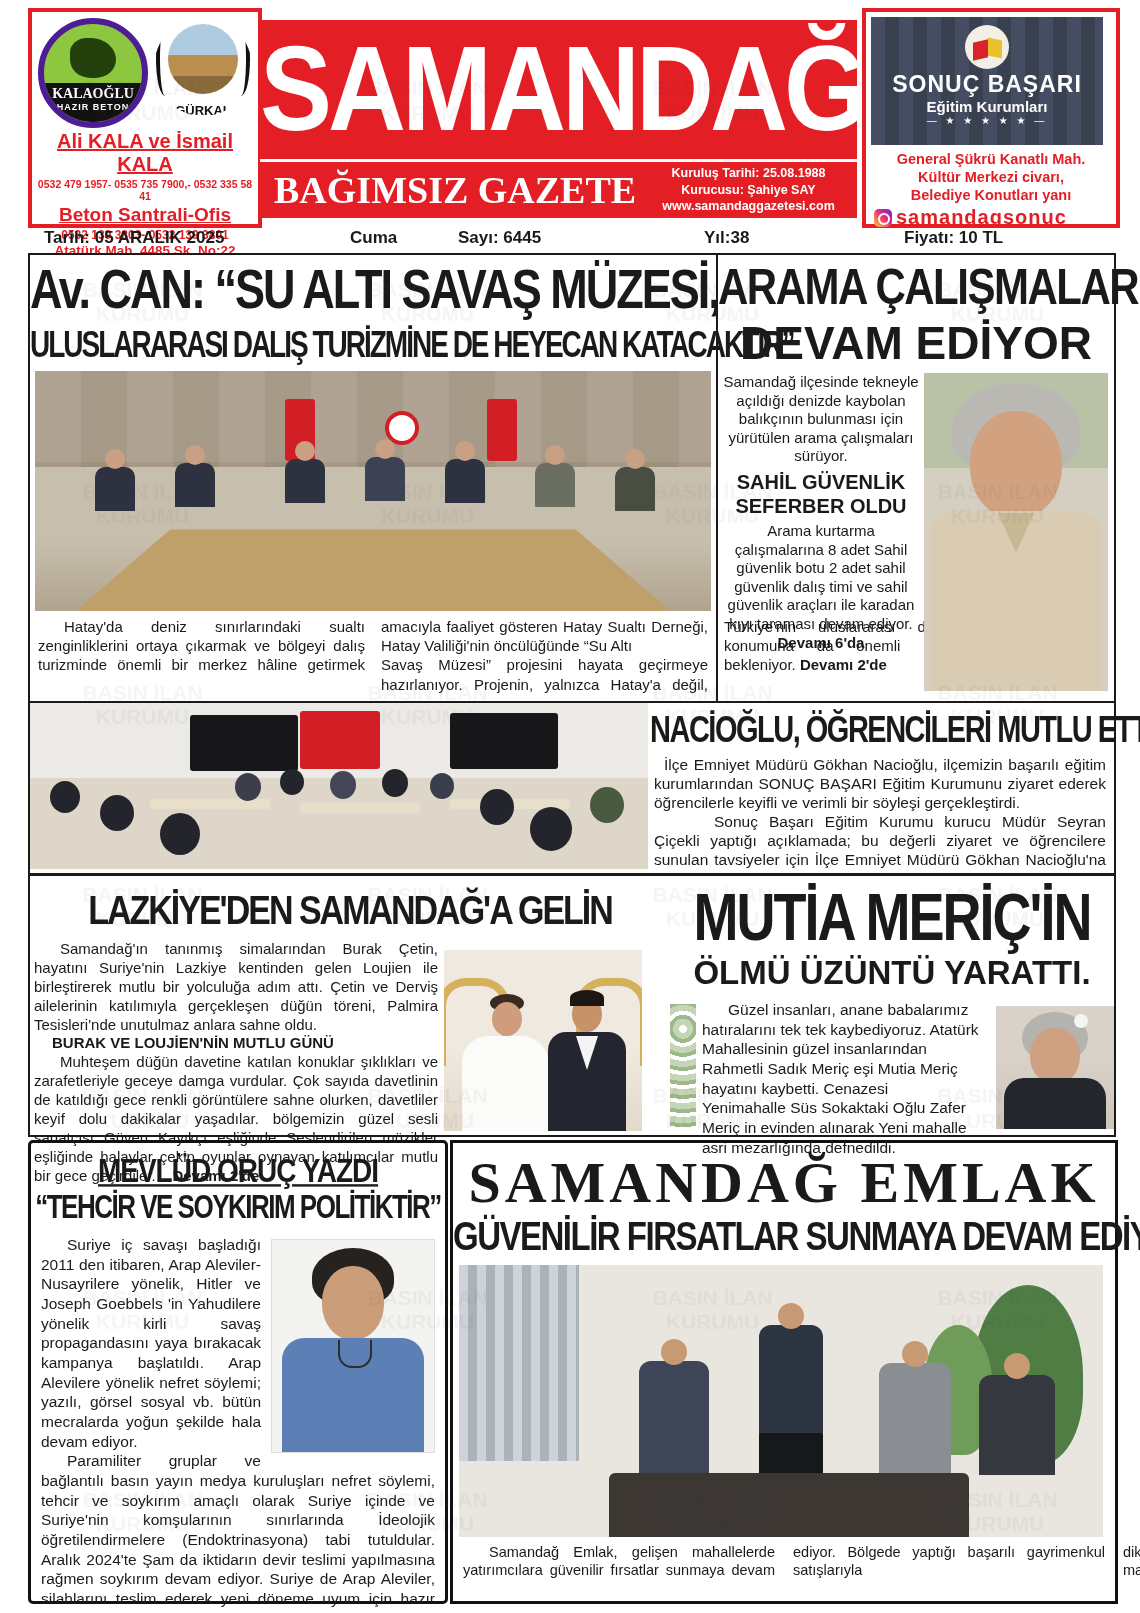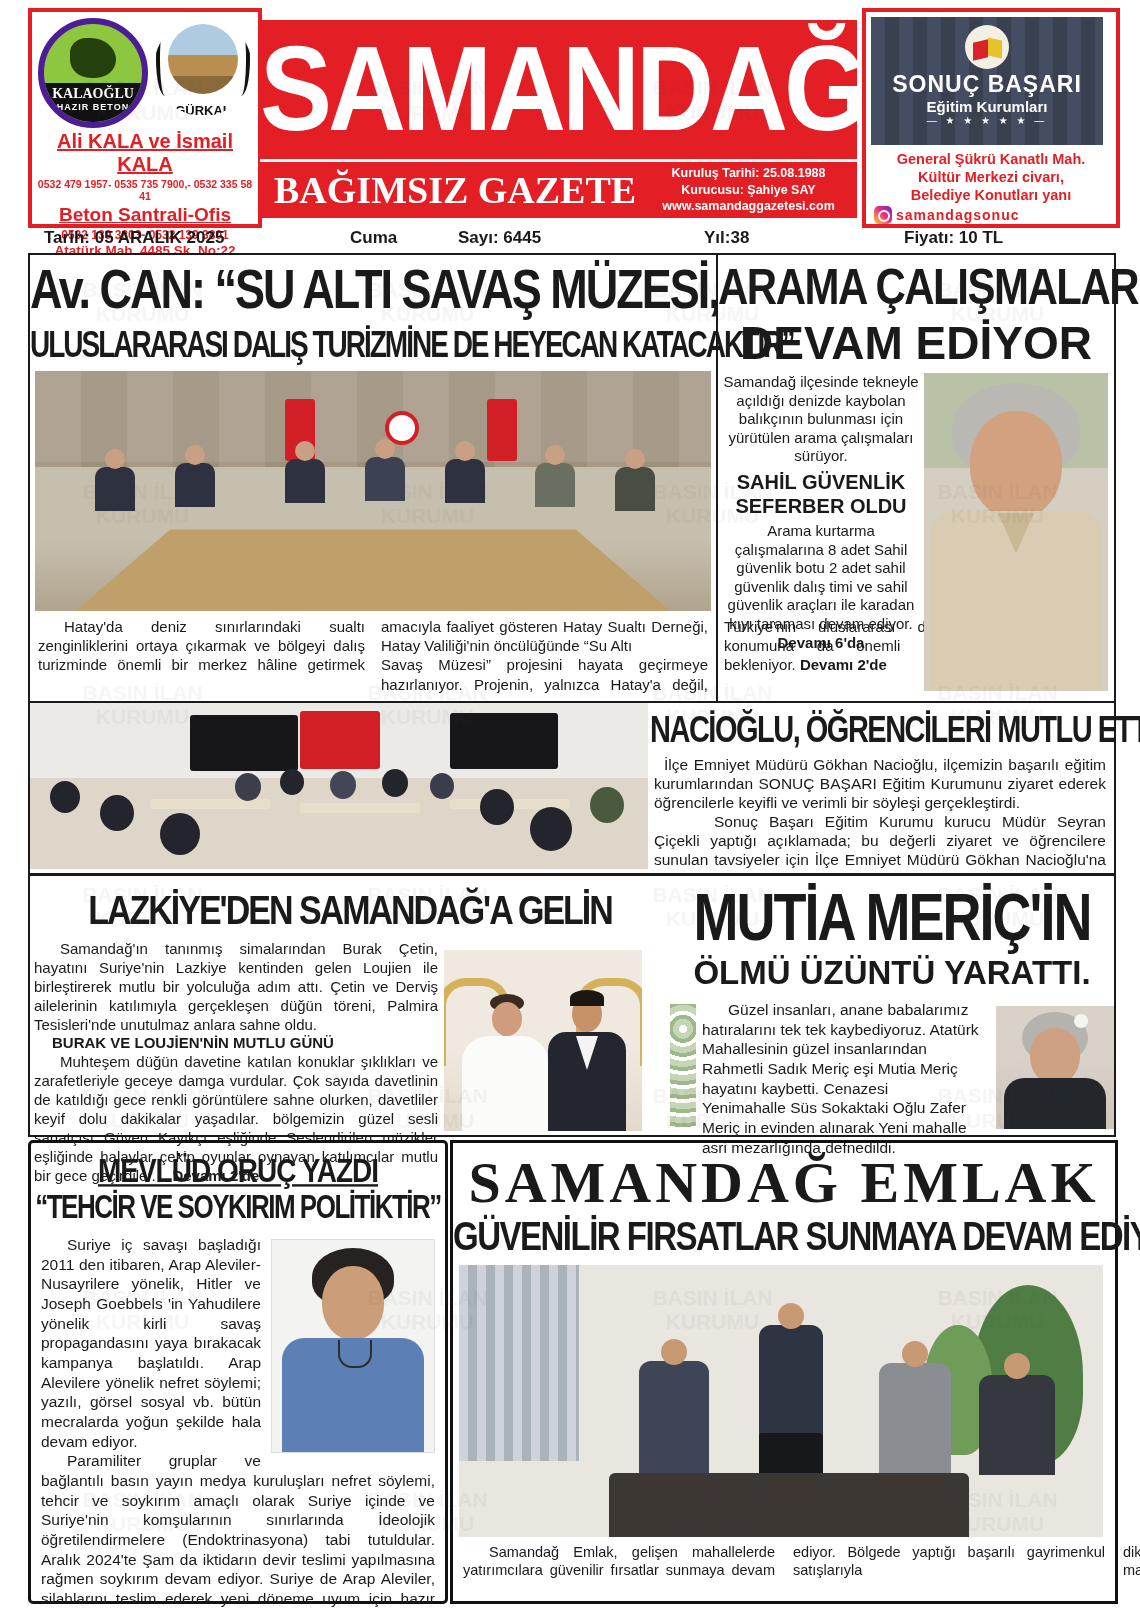--- a/index.html
+++ b/index.html
@@ -38,21 +38,21 @@
   .cube-circ{width:44px;height:44px;border-radius:50%;background:#f3efe4;margin:8px auto 2px;position:relative;overflow:hidden;}
   .cube-red{position:absolute;left:8px;top:16px;width:15px;height:18px;background:#d8232a;transform:skewY(-14deg);}
   .cube-yel{position:absolute;left:23px;top:14px;width:14px;height:18px;background:#e8c22c;transform:skewY(12deg);}
   .navy .brand{font-size:23px;font-weight:bold;letter-spacing:1px;}
   .navy .brand-sub{font-size:15px;font-weight:bold;}
   .navy .stars{font-size:10px;letter-spacing:3px;color:#fff;}
   .ad-right .rl{color:#e31e24;font-weight:bold;font-size:14.5px;text-align:center;line-height:1.25;}
   .insta-row{display:flex;align-items:center;gap:4px;padding-left:8px;margin-top:2px;}
   .insta-ic{width:18px;height:18px;border-radius:5px;background:linear-gradient(45deg,#f9ce34,#ee2a7b 55%,#6228d7);position:relative;}
   .insta-ic::after{content:"";position:absolute;left:4px;top:4px;width:8px;height:8px;border:2px solid #fff;border-radius:50%;}
-  .insta-tx{color:#e31e24;font-weight:bold;font-size:14px;letter-spacing:1px;}
+  .insta-tx{color:#e31e24;font-weight:bold;font-size:20px;letter-spacing:1px;}
   
   .dateline{left:28px;top:226px;width:1084px;height:26px;font-weight:bold;font-size:17px;}
   .dateline span{position:absolute;top:2px;white-space:nowrap;}
   
   .sec{border:2px solid #1a1a1a;background:#fff;}
   .sec-main{left:28px;top:253px;width:1084px;height:446px;}
   .vdiv{position:absolute;left:686px;top:0;bottom:0;width:2px;background:#1a1a1a;}
   .hl{text-align:center;font-weight:bold;white-space:nowrap;overflow:visible;}
   .hl span{display:inline-block;transform-origin:center;}
   .sualti-h1{position:absolute;left:0;top:2px;width:686px;font-size:45px;letter-spacing:-2px;line-height:64px;}

